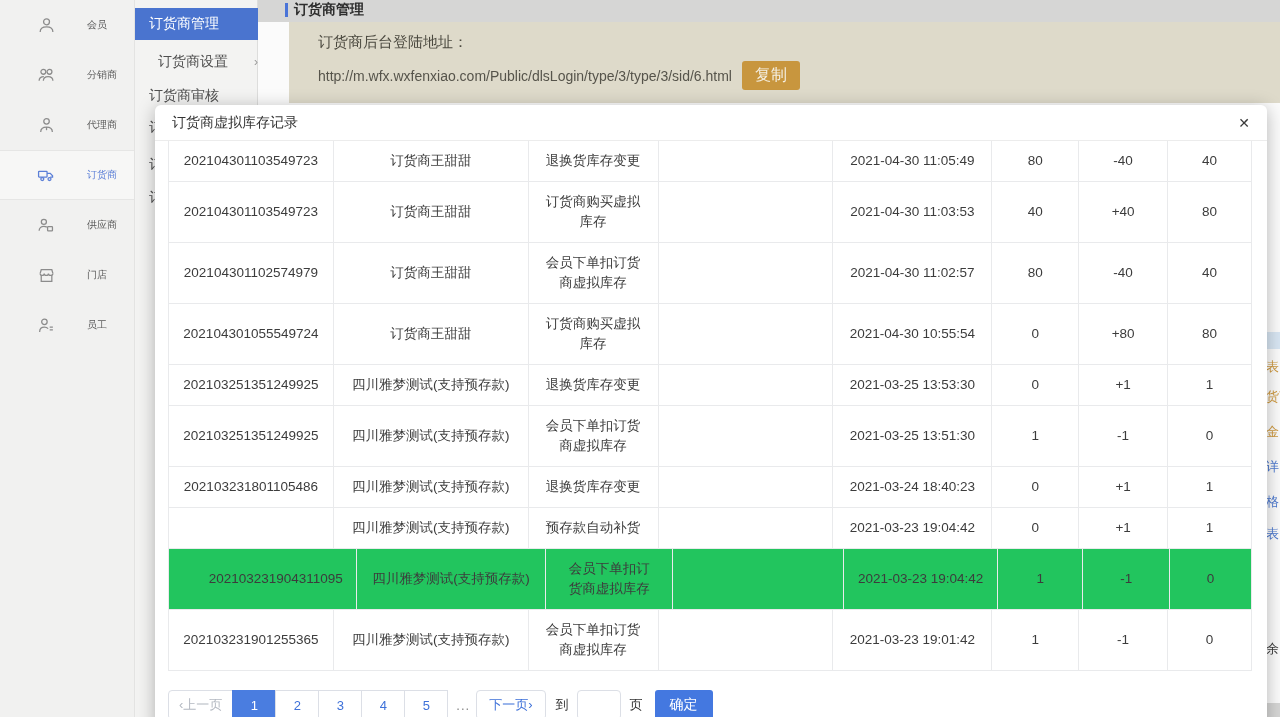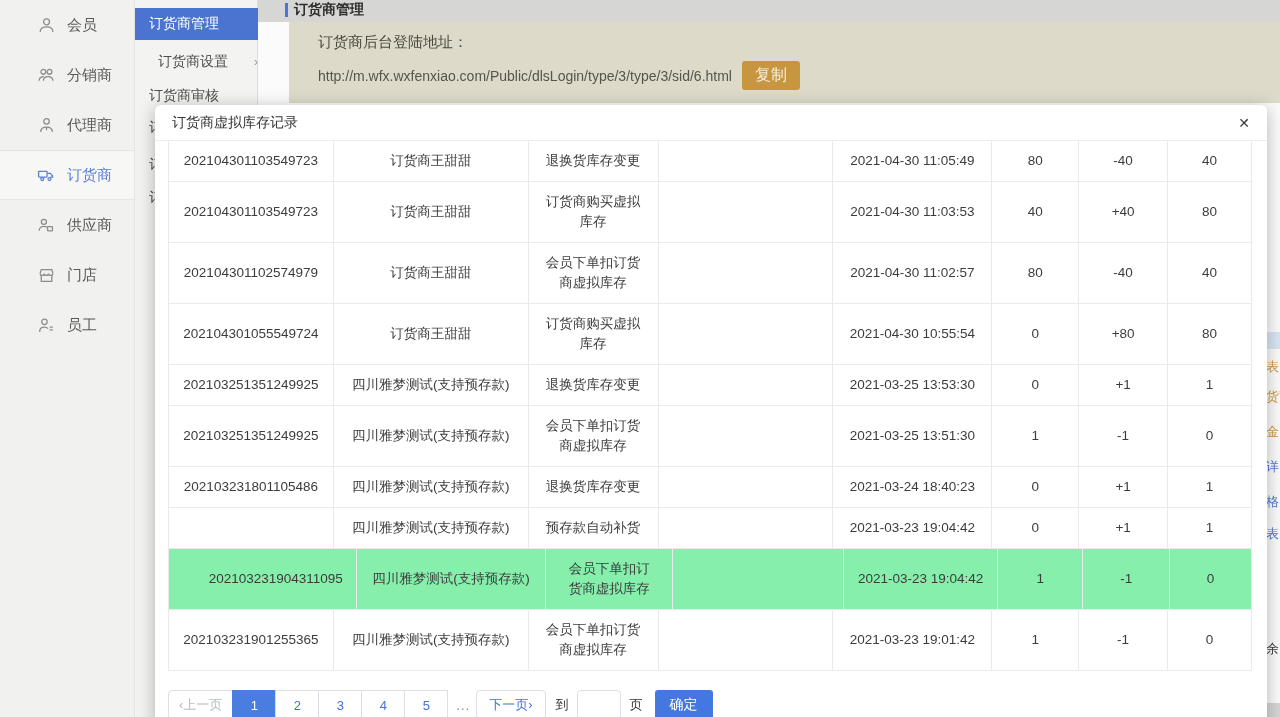--- a/index.html
+++ b/index.html
@@ -23,21 +23,21 @@
   
   .bg-fragments { position:absolute; left:1008px; top:103px; bottom:0; width:15px; }
   .bg-band { position:absolute; left:0; width:15px; height:17px; background:#d8e6f3; top:229px; }
   .bg-frag { position:absolute; left:0; font-size:13px; white-space:nowrap; }
   .bg-bottomstrip { position:absolute; left:0; bottom:0; width:15px; height:14px; background:#d6d6d5; }
 
   
   .sidebar { position:absolute; left:0; top:0; width:135px; height:717px;
     background:#f1f1f0; border-right:1px solid #e3e3e2; z-index:2; }
   .side-item { height:50px; display:flex; align-items:center; padding-left:37px;
-    font-size:15px; color:#5a5a5a; cursor:pointer; }
+    font-size:10px; color:#5a5a5a; cursor:pointer;gap:20px; }
   .side-item .icn { width:18px; height:18px; margin-right:12px; display:inline-flex; }
   .side-item.active { color:#5b7fd7; background:#f7f7f6;
     border-top:1px solid #e6e6e5; border-bottom:1px solid #e6e6e5; }
   .side-item.active svg { stroke:#5b7fd7; }
   .side-item svg { stroke:#8c8c8c; fill:none; stroke-width:1.2; }
 
   
   .submenu { position:absolute; left:135px; top:0; width:123px; height:717px;
     background:#f3f3f2; border-right:1px solid #dddddc; z-index:2; }
   .sub-item { position:absolute; left:0; width:123px; height:32px; display:flex;
@@ -50,21 +50,21 @@
     background:#ffffff; border-radius:6px; box-shadow:0 3px 18px rgba(0,0,0,.28); z-index:10; }
   .modal-header { height:36px; border-bottom:1px solid #ececec; display:flex;
     align-items:center; padding:0 17px; }
   .modal-title { font-size:14px; color:#333; }
   .modal-close { position:absolute; right:17px; top:11px; font-size:14px; font-weight:bold;
     color:#3a3a3a; cursor:pointer; line-height:1; }
 
   
   .ttable { margin-left:13px; width:1084px; border-left:1px solid #e9eaec; }
   .trow { display:flex; border-bottom:1px solid #e9eaec; background:#fff; }
-  .trow.hl { background:#86efac;padding-left:27px; }
+  .trow.hl { background:#22c55e;padding-left:27px; }
   .tcell { border-right:1px solid #e9eaec; display:flex; align-items:center;
     justify-content:center; text-align:center; font-size:13.5px; color:#3c3c3c;
     padding:10px 6px; min-height:39px; line-height:20px; }
   .c1{width:165px;} .c2{width:195px;} .c3{width:130px; padding:10px 16px;}
   .c4{width:175px;} .c5{width:159px;} .c6{width:87px;} .c7{width:89px;} .c8{width:84px;}
 
   
   .pager { display:flex; align-items:center; margin:19px 0 0 13px; height:30px; }
   .pg-group { display:flex; }
   .pg-box { min-width:44px; height:30px; border:1px solid #dcdfe6; margin-left:-1px;

